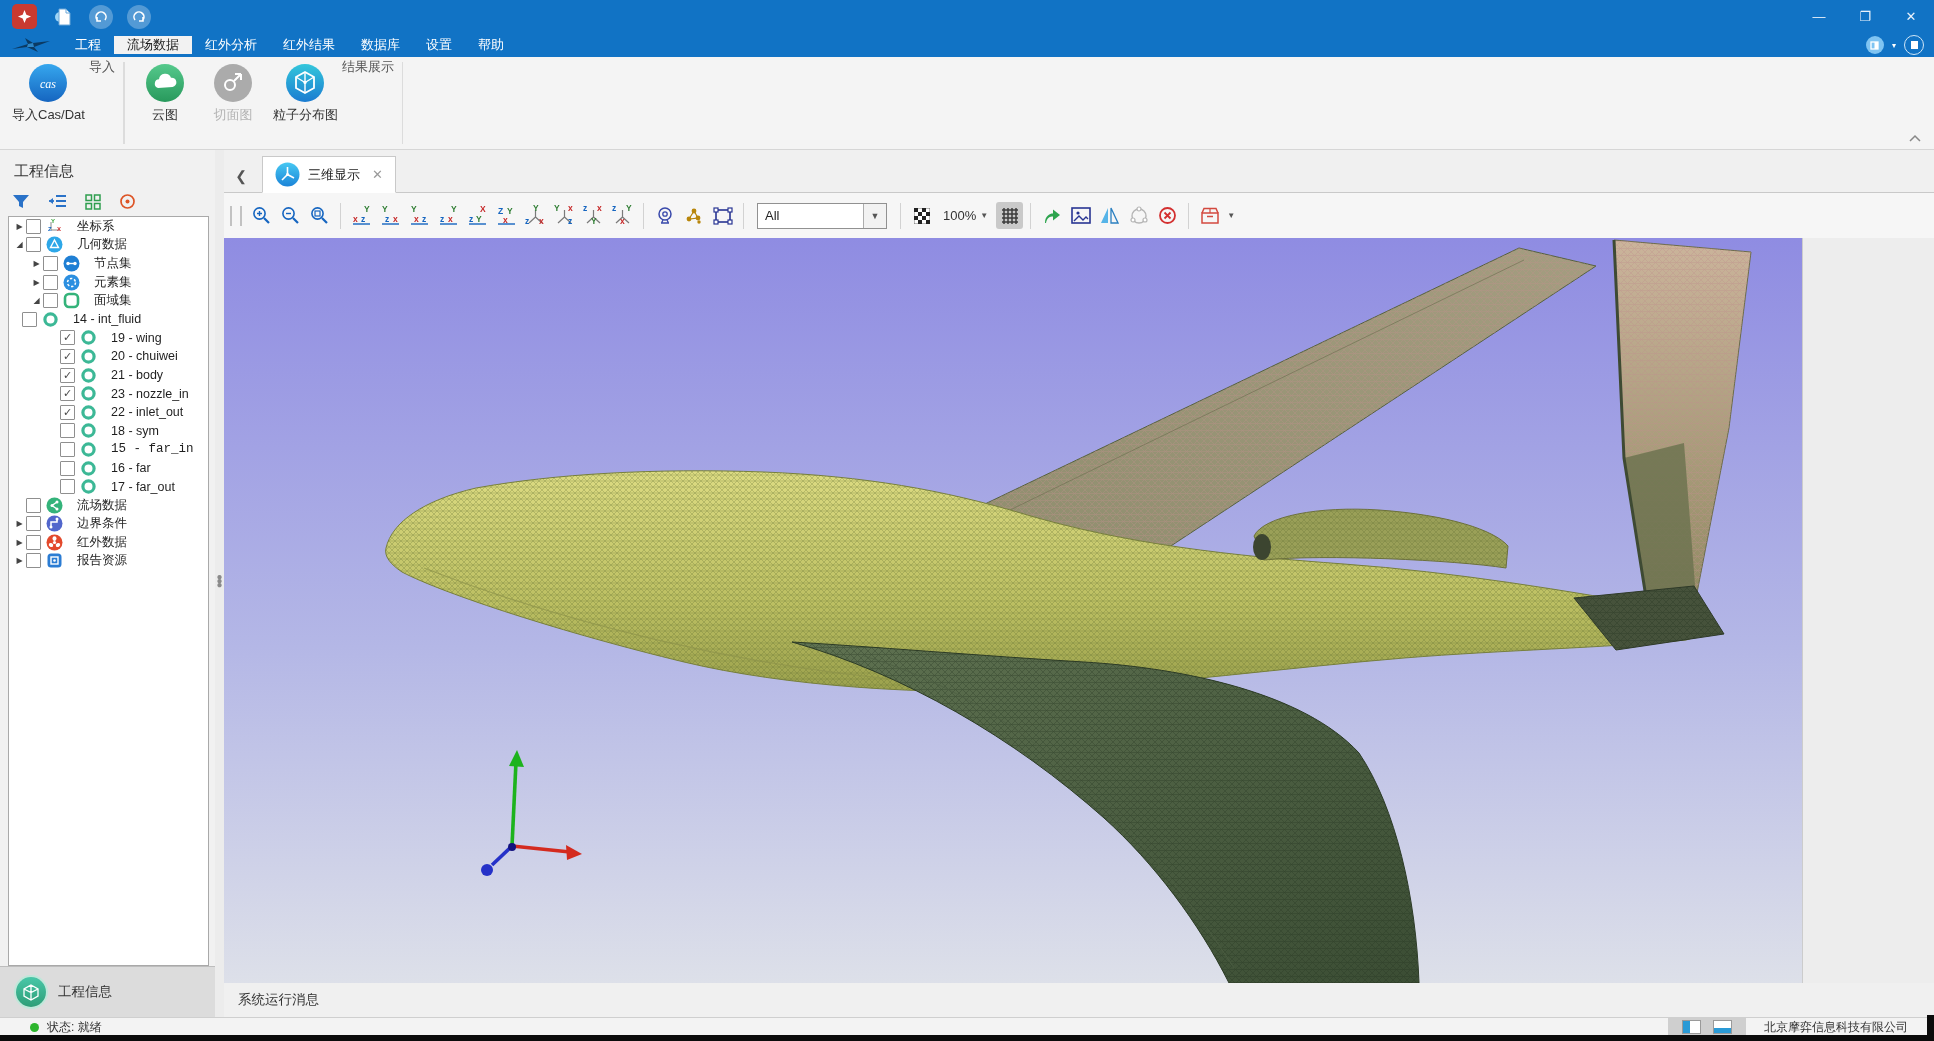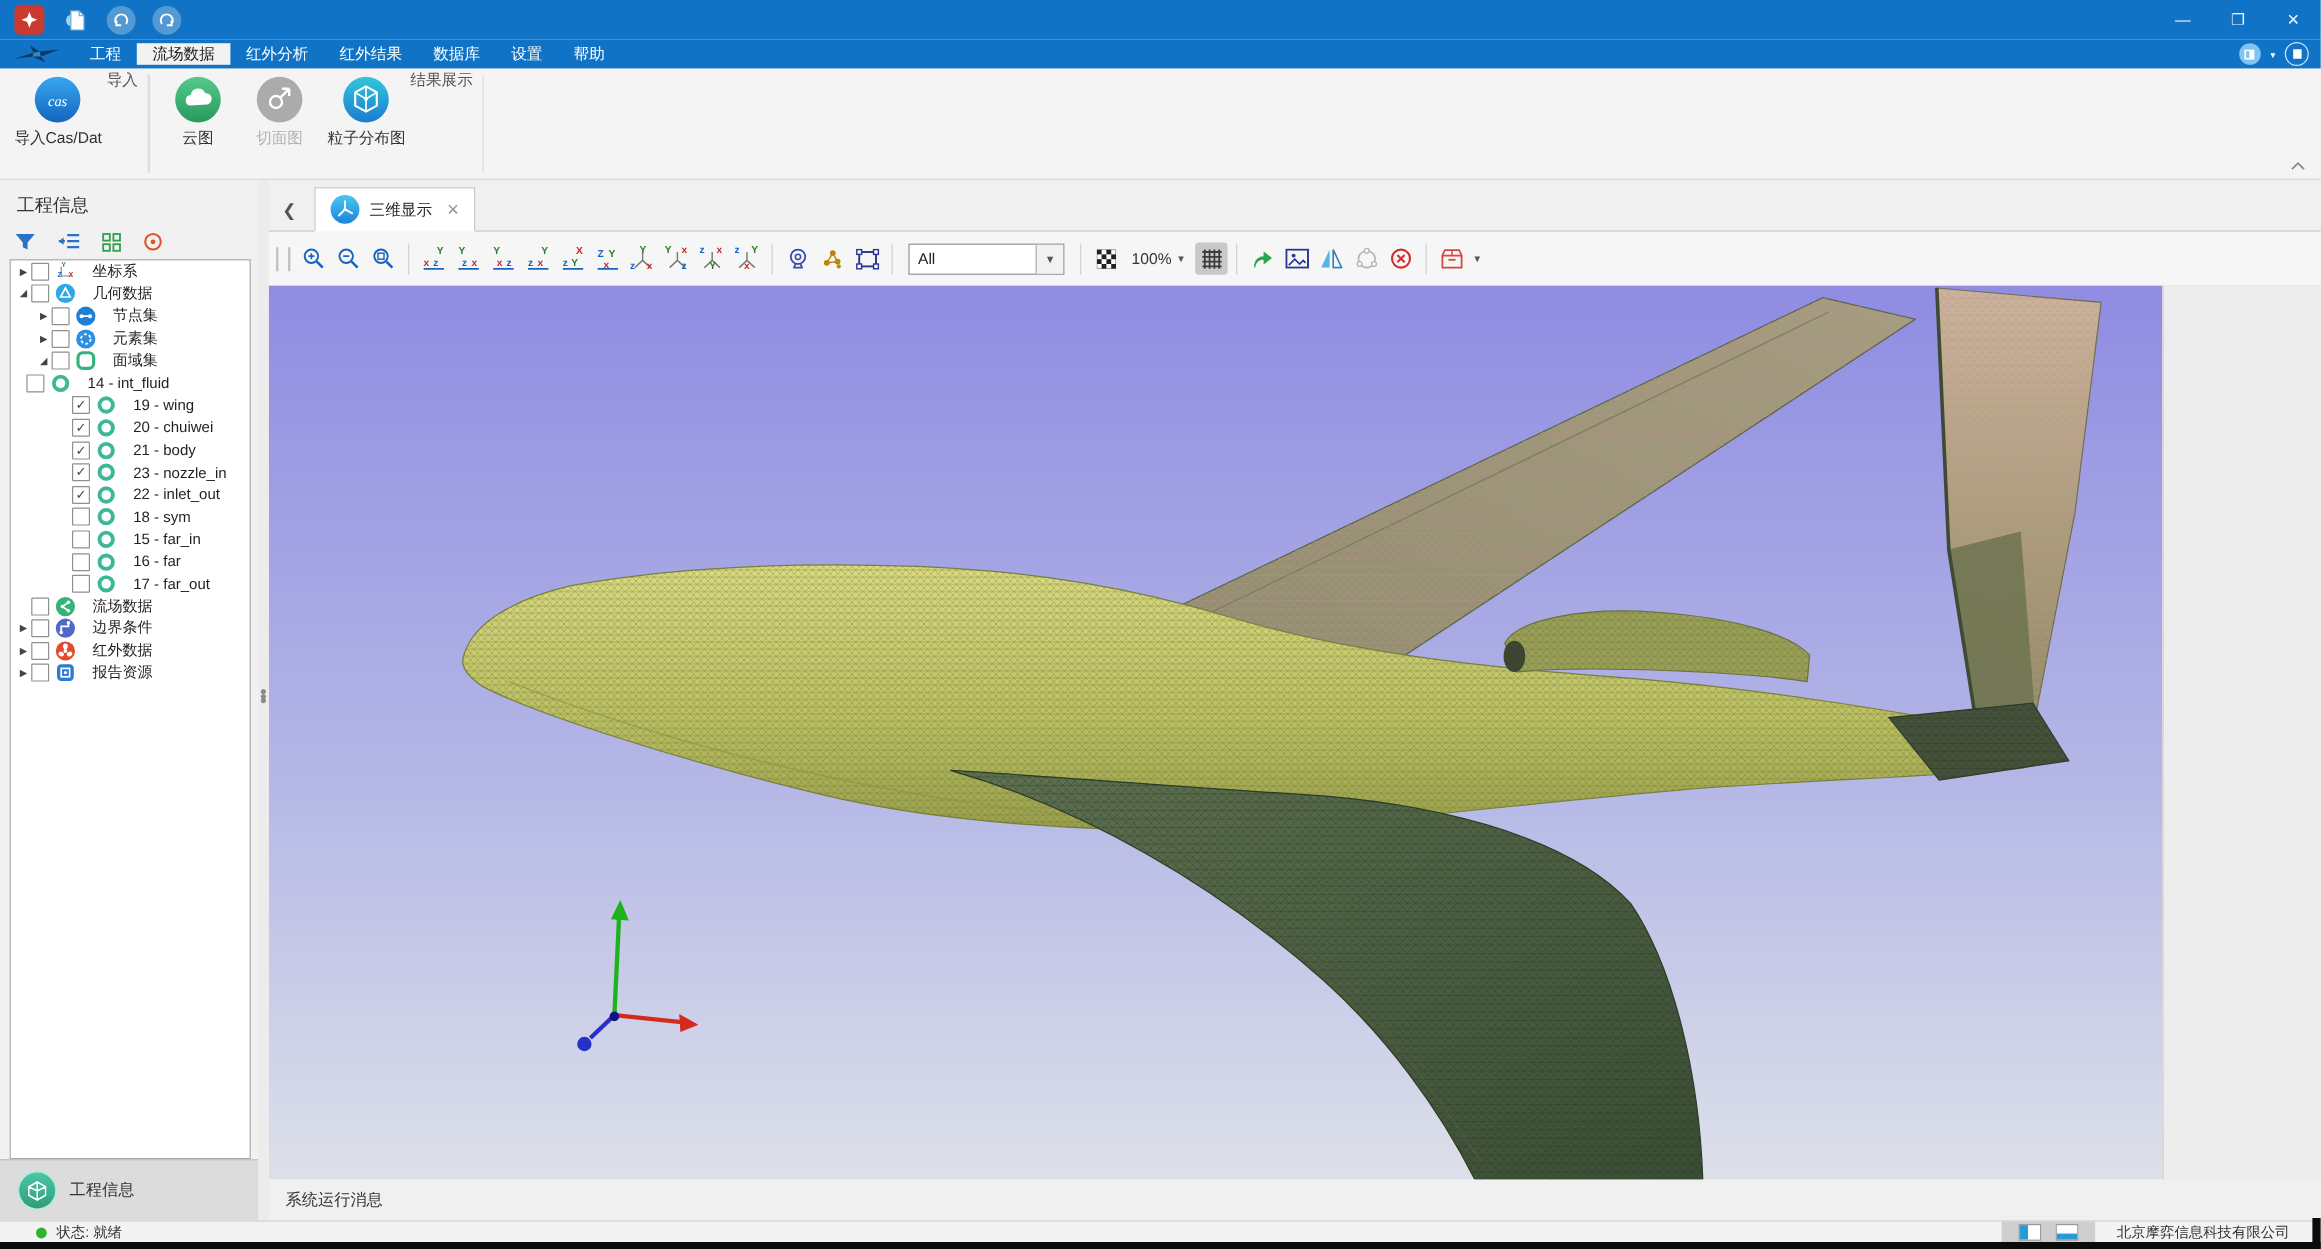--- a/index.html
+++ b/index.html
@@ -373,21 +373,21 @@
       <div class="trow" style="padding-left: 38px;">
         <span class="texp"></span>
         <span class="tcb"></span>
         <span class="ticon">
           <svg width="17" height="17" viewBox="0 0 17 17">
             <circle cx="8.5" cy="8.5" r="5.6" fill="none" stroke="#3cb896" stroke-width="3.2"></circle>
           </svg>
         </span>
         <span>18 - sym</span>
       </div>
-      <div class="trow" style="padding-left: 38px;">
+      <div class="trow" style="padding-left: 38px; font-family: Liberation Mono, monospace;">
         <span class="texp"></span>
         <span class="tcb"></span>
         <span class="ticon">
           <svg width="17" height="17" viewBox="0 0 17 17">
             <circle cx="8.5" cy="8.5" r="5.6" fill="none" stroke="#3cb896" stroke-width="3.2"></circle>
           </svg>
         </span>
         <span>15 - far_in</span>
       </div>
       <div class="trow" style="padding-left: 38px;">

